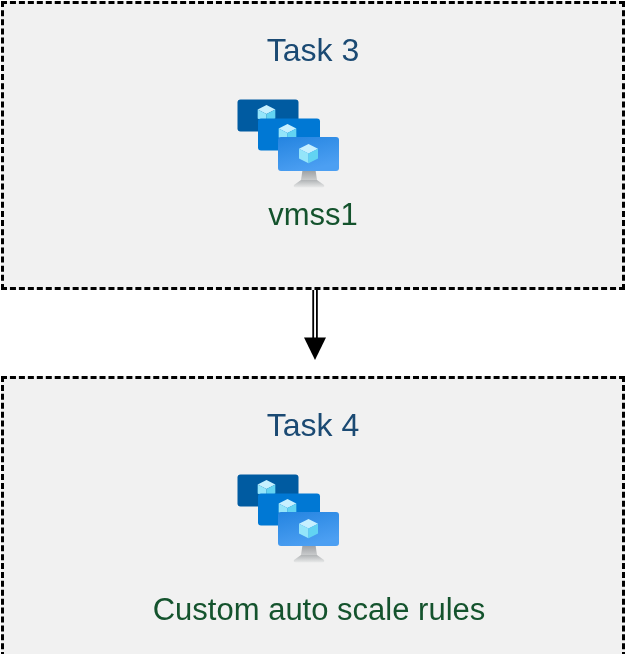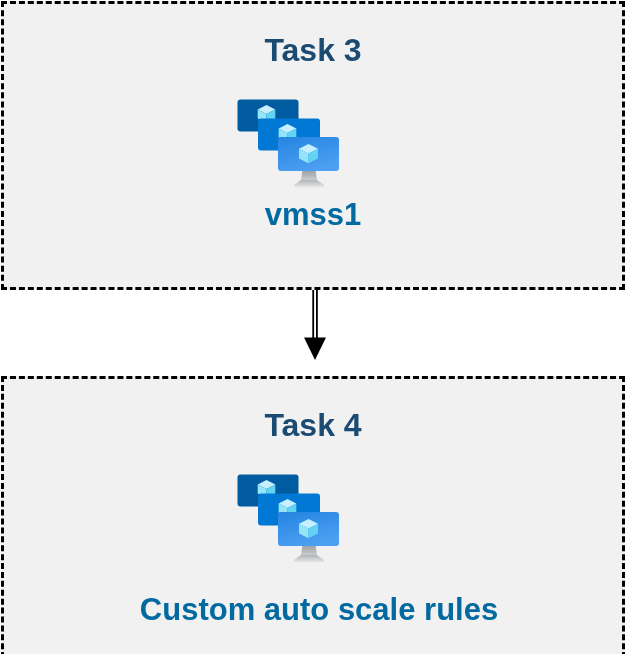--- a/index.html
+++ b/index.html
@@ -8,21 +8,20 @@
     height: 654px;
     background: #ffffff;
     font-family: "Liberation Sans", sans-serif;
     overflow: hidden;
   }
   .canvas {
     position: relative;
     width: 628px;
     height: 474px;
     background: #ffffff;
-    font-weight: bold;
   }
   .task-box {
     position: absolute;
     left: 1px;
     width: 624px;
     box-sizing: border-box;
     background: #f1f1f1;
     border: 3px dashed #000000;
     display: flex;
     flex-direction: column;
@@ -42,21 +41,21 @@
   .icon-wrap {
     margin-top: 30px;
     position: relative;
     left: -24px;
     width: 104px;
     height: 90px;
   }
   .task-label {
     font-size: 31px;
     line-height: 36px;
-    color: #0369a1;
+    color: #14532d;
     text-align: center;
     white-space: nowrap;
   }
   .first-label  { margin-top: 8px; }
   .solo-label   { margin-top: 28px; margin-left: 12px; }
 
   .connector {
     position: absolute;
     left: 300px;
     top: 290px;

